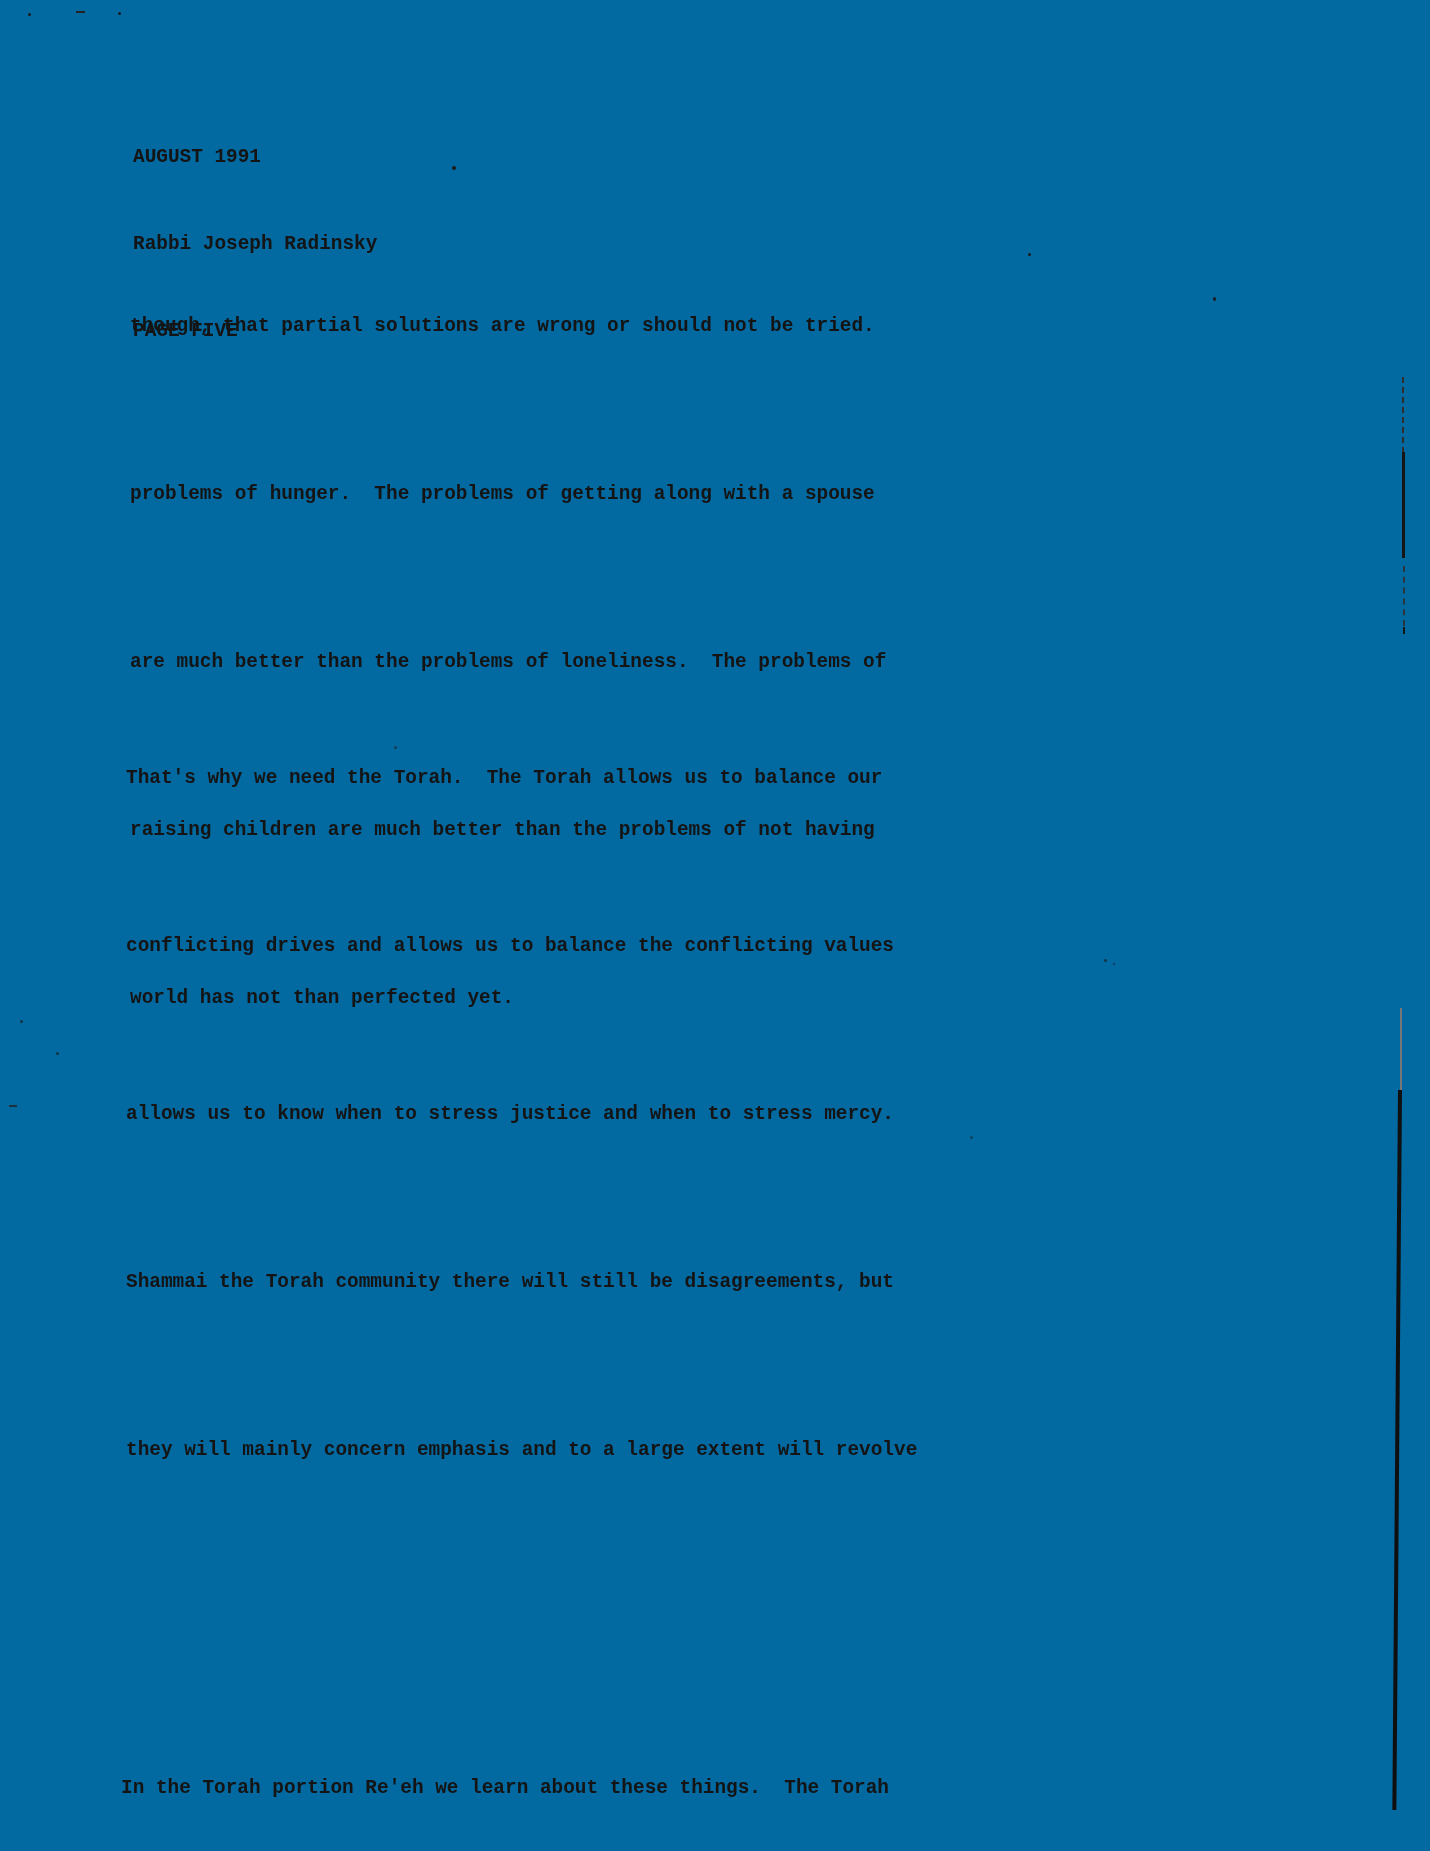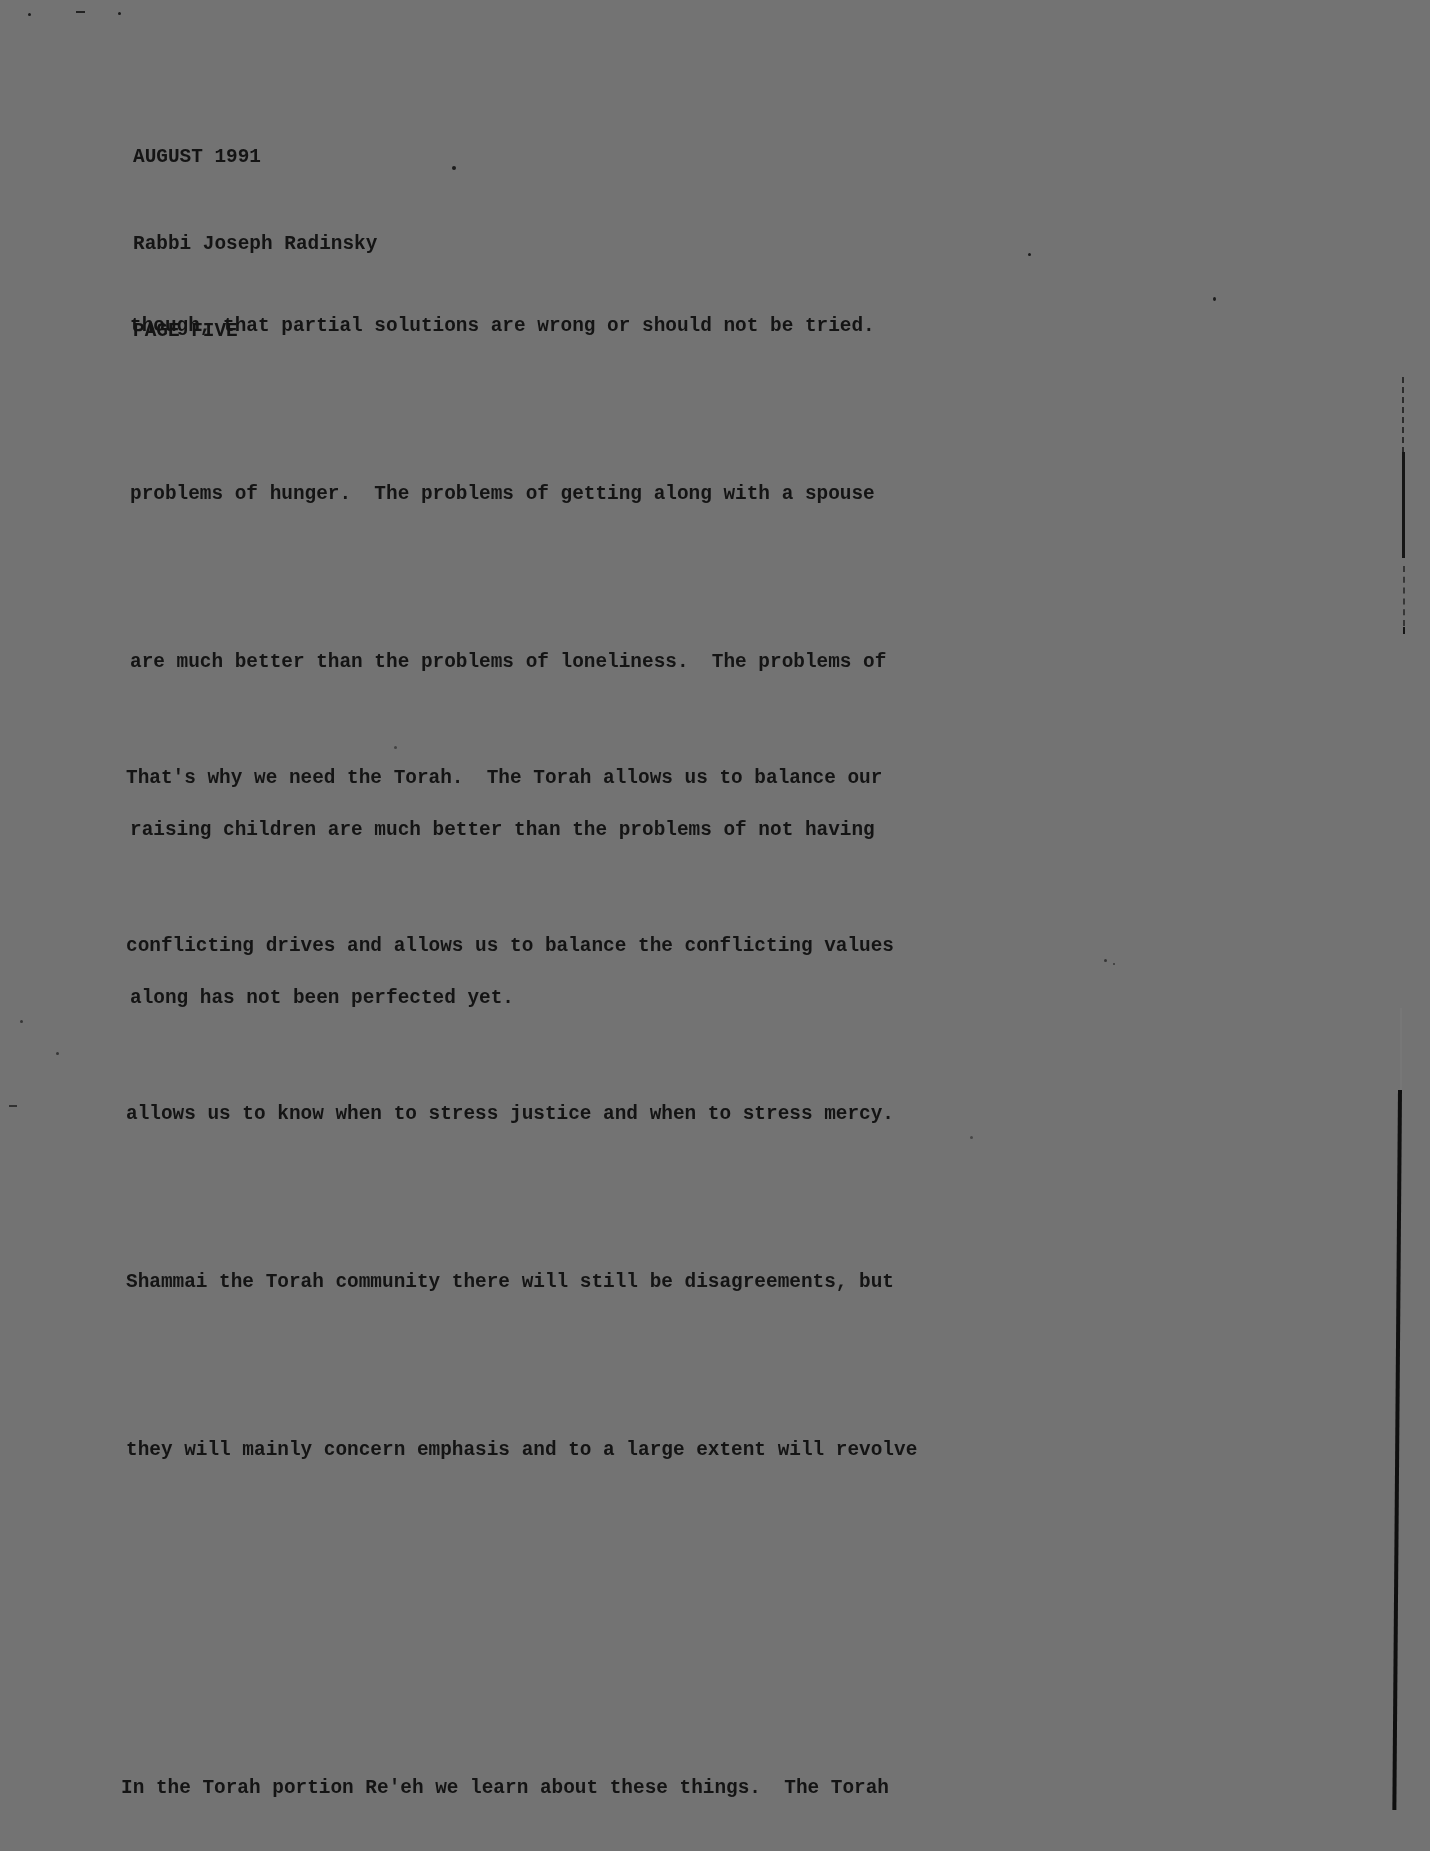--- a/index.html
+++ b/index.html
@@ -9,21 +9,21 @@
   }
   body {
     width: 1430px;
     height: 1851px;
     overflow: hidden;
     position: relative;
   }
   .page {
     position: absolute;
     inset: 0;
-    background: #737373;
+    background: #0369a1;
     font-family: "Liberation Mono", "DejaVu Sans Mono", monospace;
     color: #141414;
   }
   .doc-header {
     position: absolute;
     left: 133px;
     top: 85px;
     font-size: 19.4px;
     font-weight: bold;
     line-height: 29px;
@@ -70,21 +70,21 @@
     <div class="line">AUGUST 1991</div>
     <div class="line">Rabbi Joseph Radinsky</div>
     <div class="line">PAGE FIVE</div>
   </div>
 
   <div class="para p1">
     <div class="line">though, that partial solutions are wrong or should not be tried.</div>
     <div class="line">problems of hunger.  The problems of getting along with a spouse</div>
     <div class="line">are much better than the problems of loneliness.  The problems of</div>
     <div class="line">raising children are much better than the problems of not having</div>
-    <div class="line">along has not been perfected yet.</div>
+    <div class="line">world has not than perfected yet.</div>
   </div>
 
   <div class="para p2">
     <div class="line">That's why we need the Torah.  The Torah allows us to balance our</div>
     <div class="line">conflicting drives and allows us to balance the conflicting values</div>
     <div class="line">allows us to know when to stress justice and when to stress mercy.</div>
     <div class="line">Shammai the Torah community there will still be disagreements, but</div>
     <div class="line">they will mainly concern emphasis and to a large extent will revolve</div>
     
     

